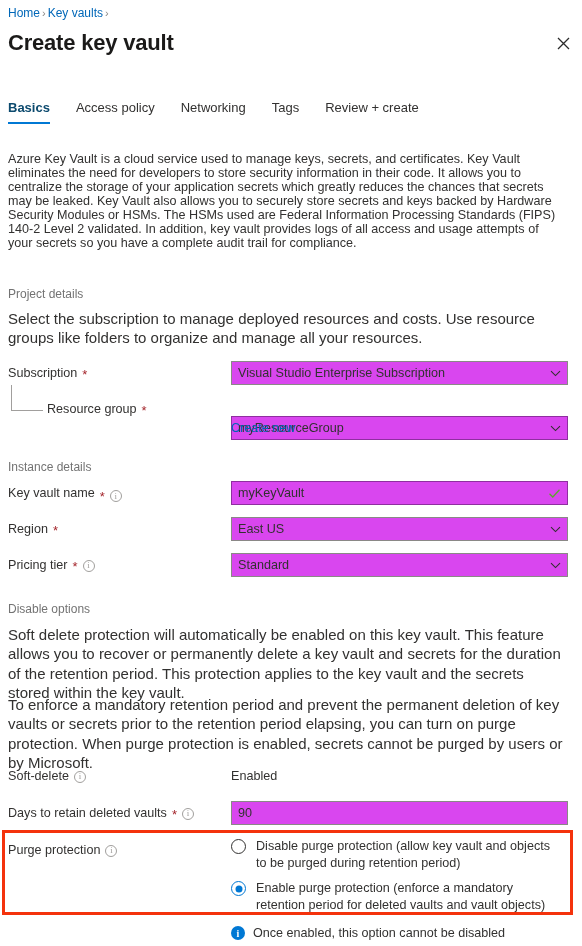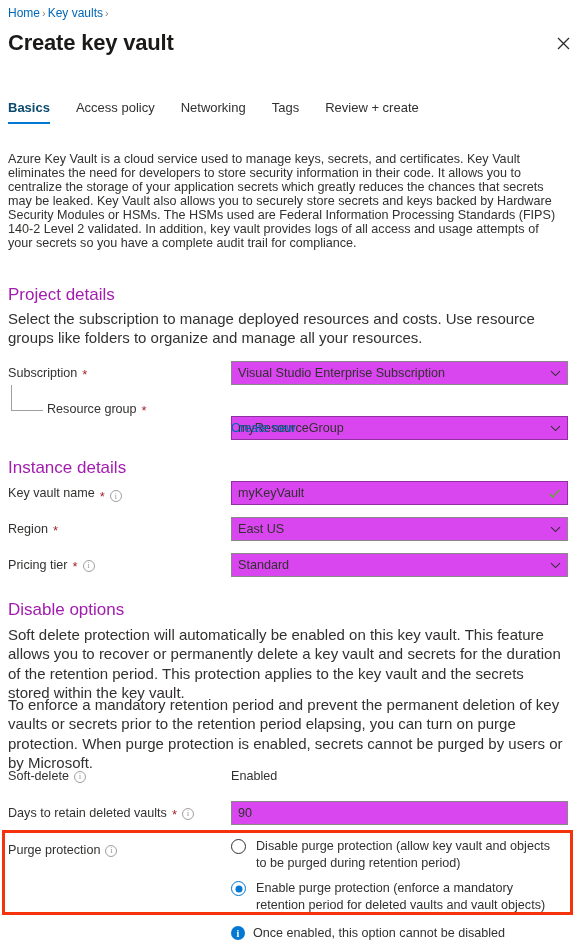--- a/index.html
+++ b/index.html
@@ -106,23 +106,23 @@
     width: 556px;
     font-size: 12.6px;
     line-height: 14px;
     color: #323130;
     text-align: left;
   }
 
   .section-head {
     position: absolute;
     left: 8px;
-    font-size: 17px;
+    font-size: 12px;
     line-height: 17px;
-    color: #a21caf;
+    color: #737373;
   }
   .section-para {
     position: absolute;
     left: 8px;
     width: 540px;
     font-size: 15px;
     line-height: 19.4px;
     color: #323130;
   }
 

